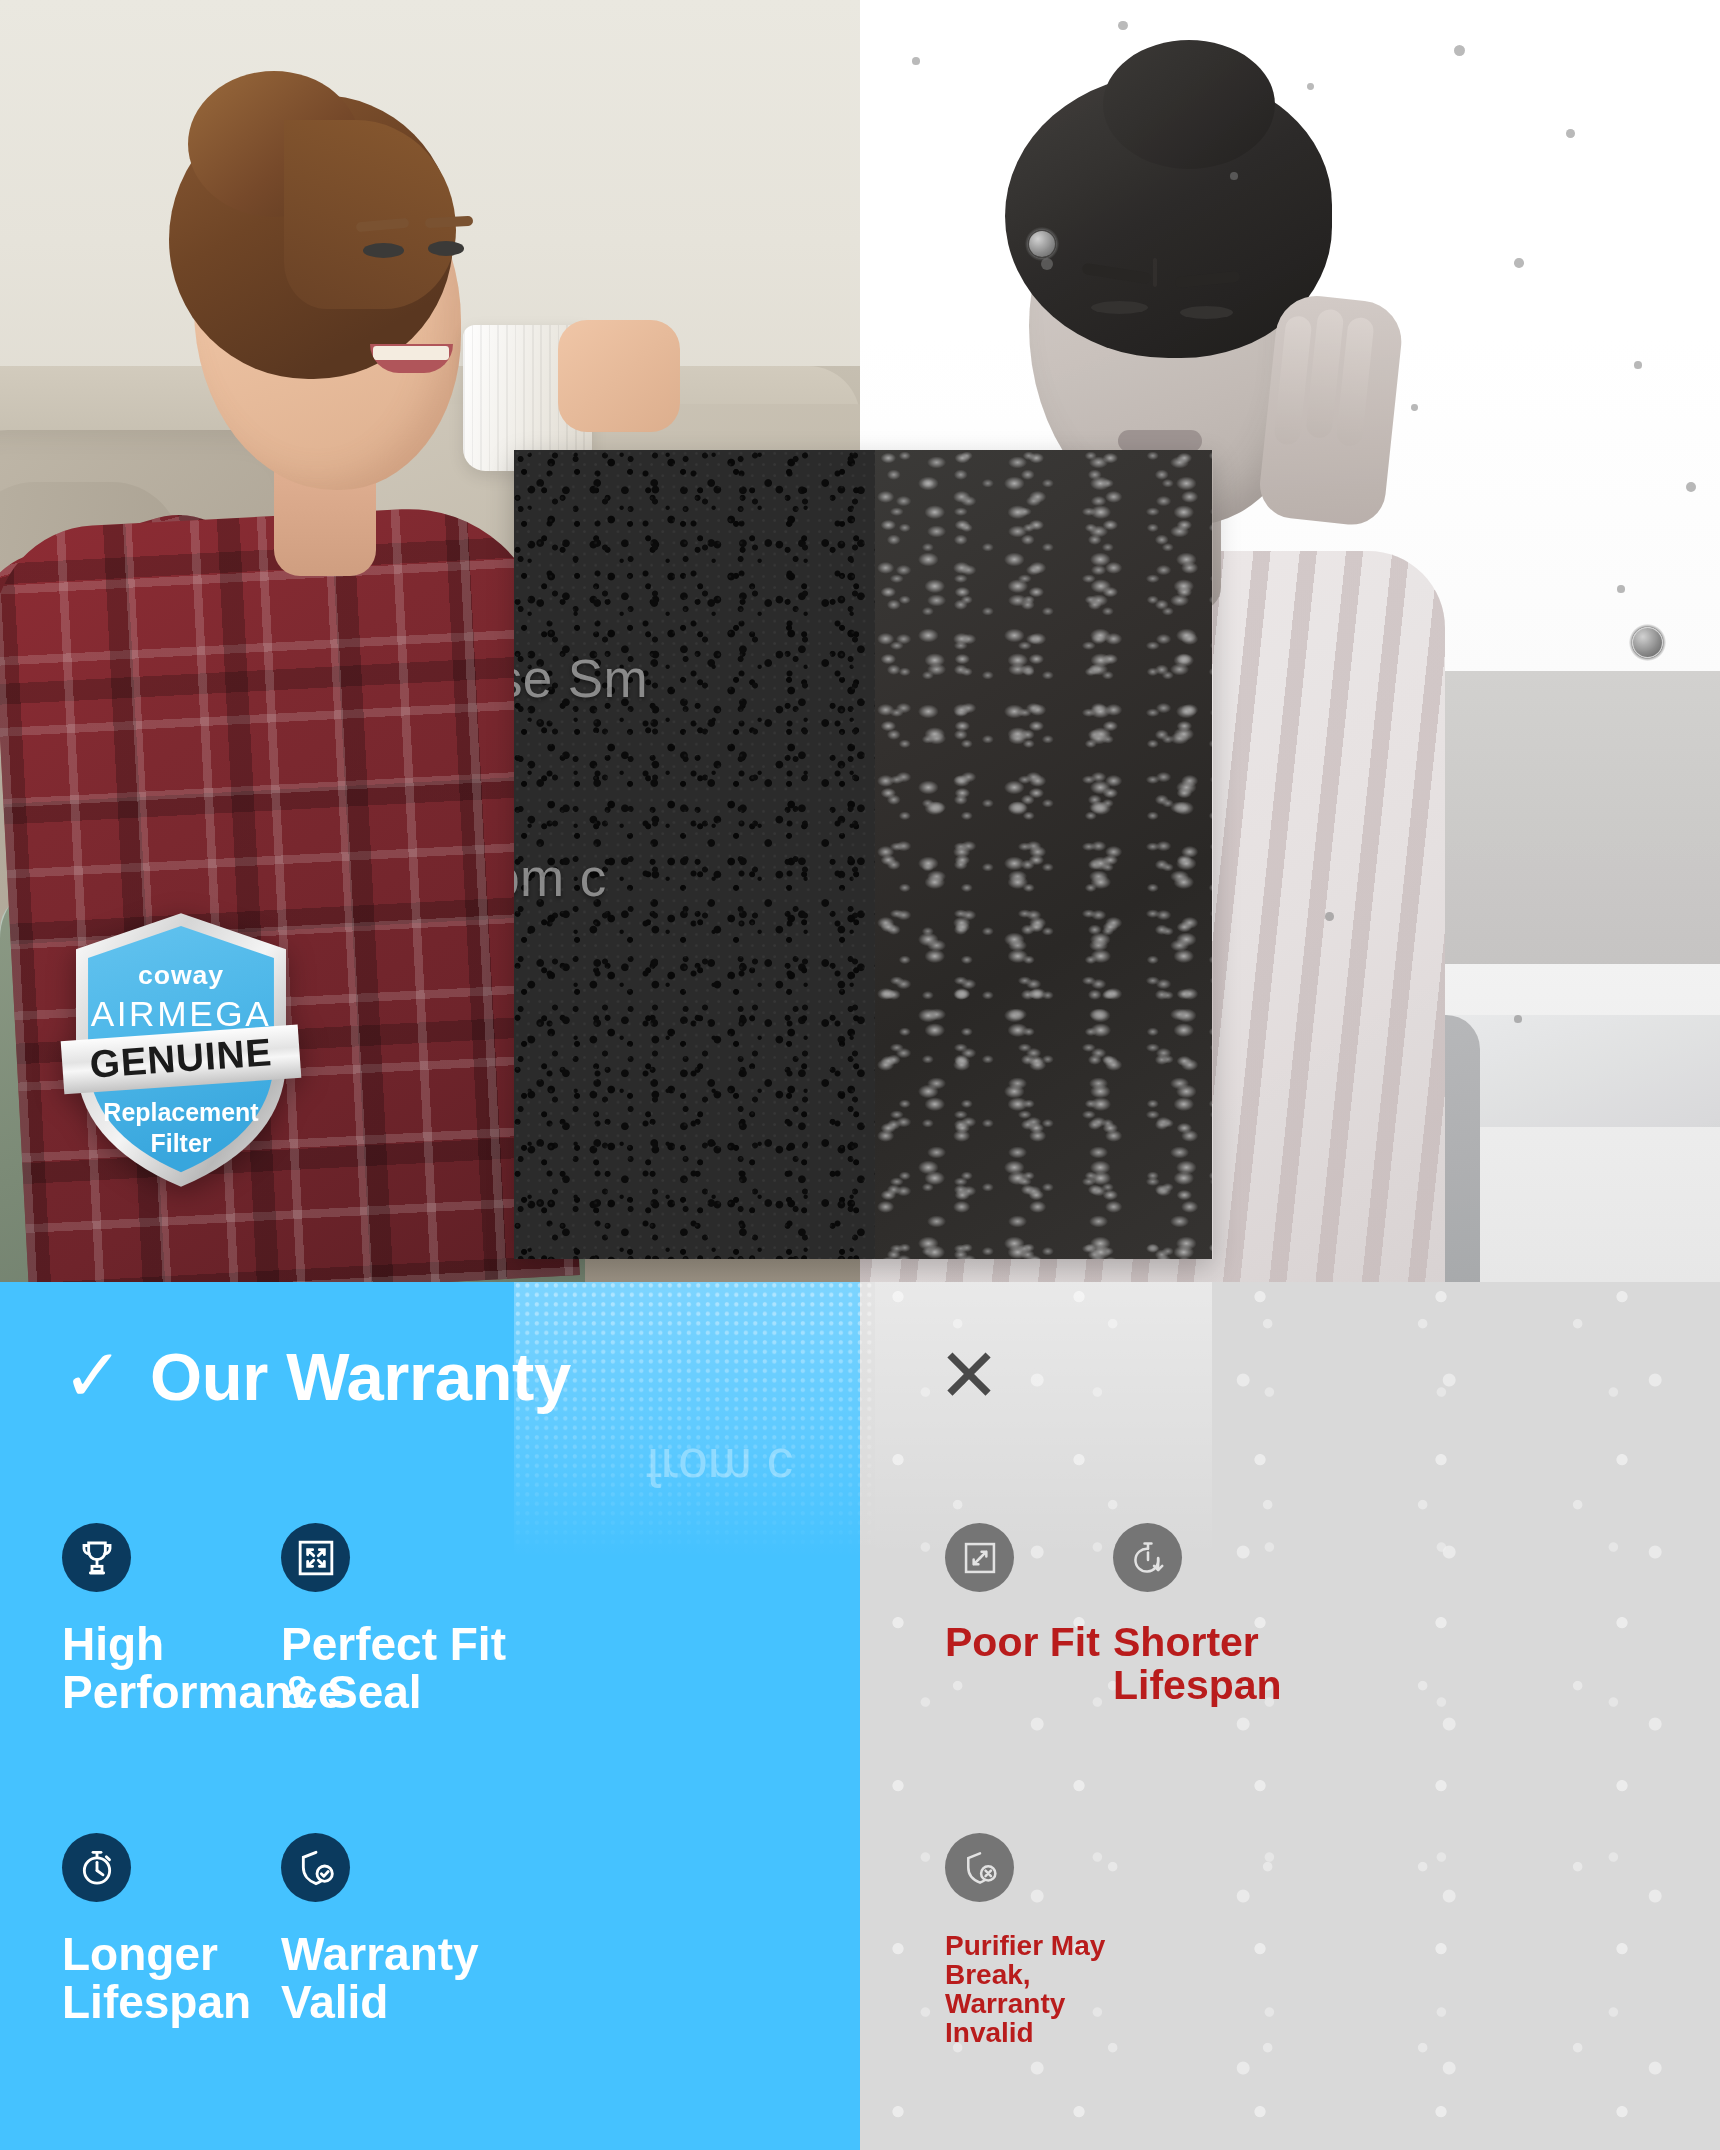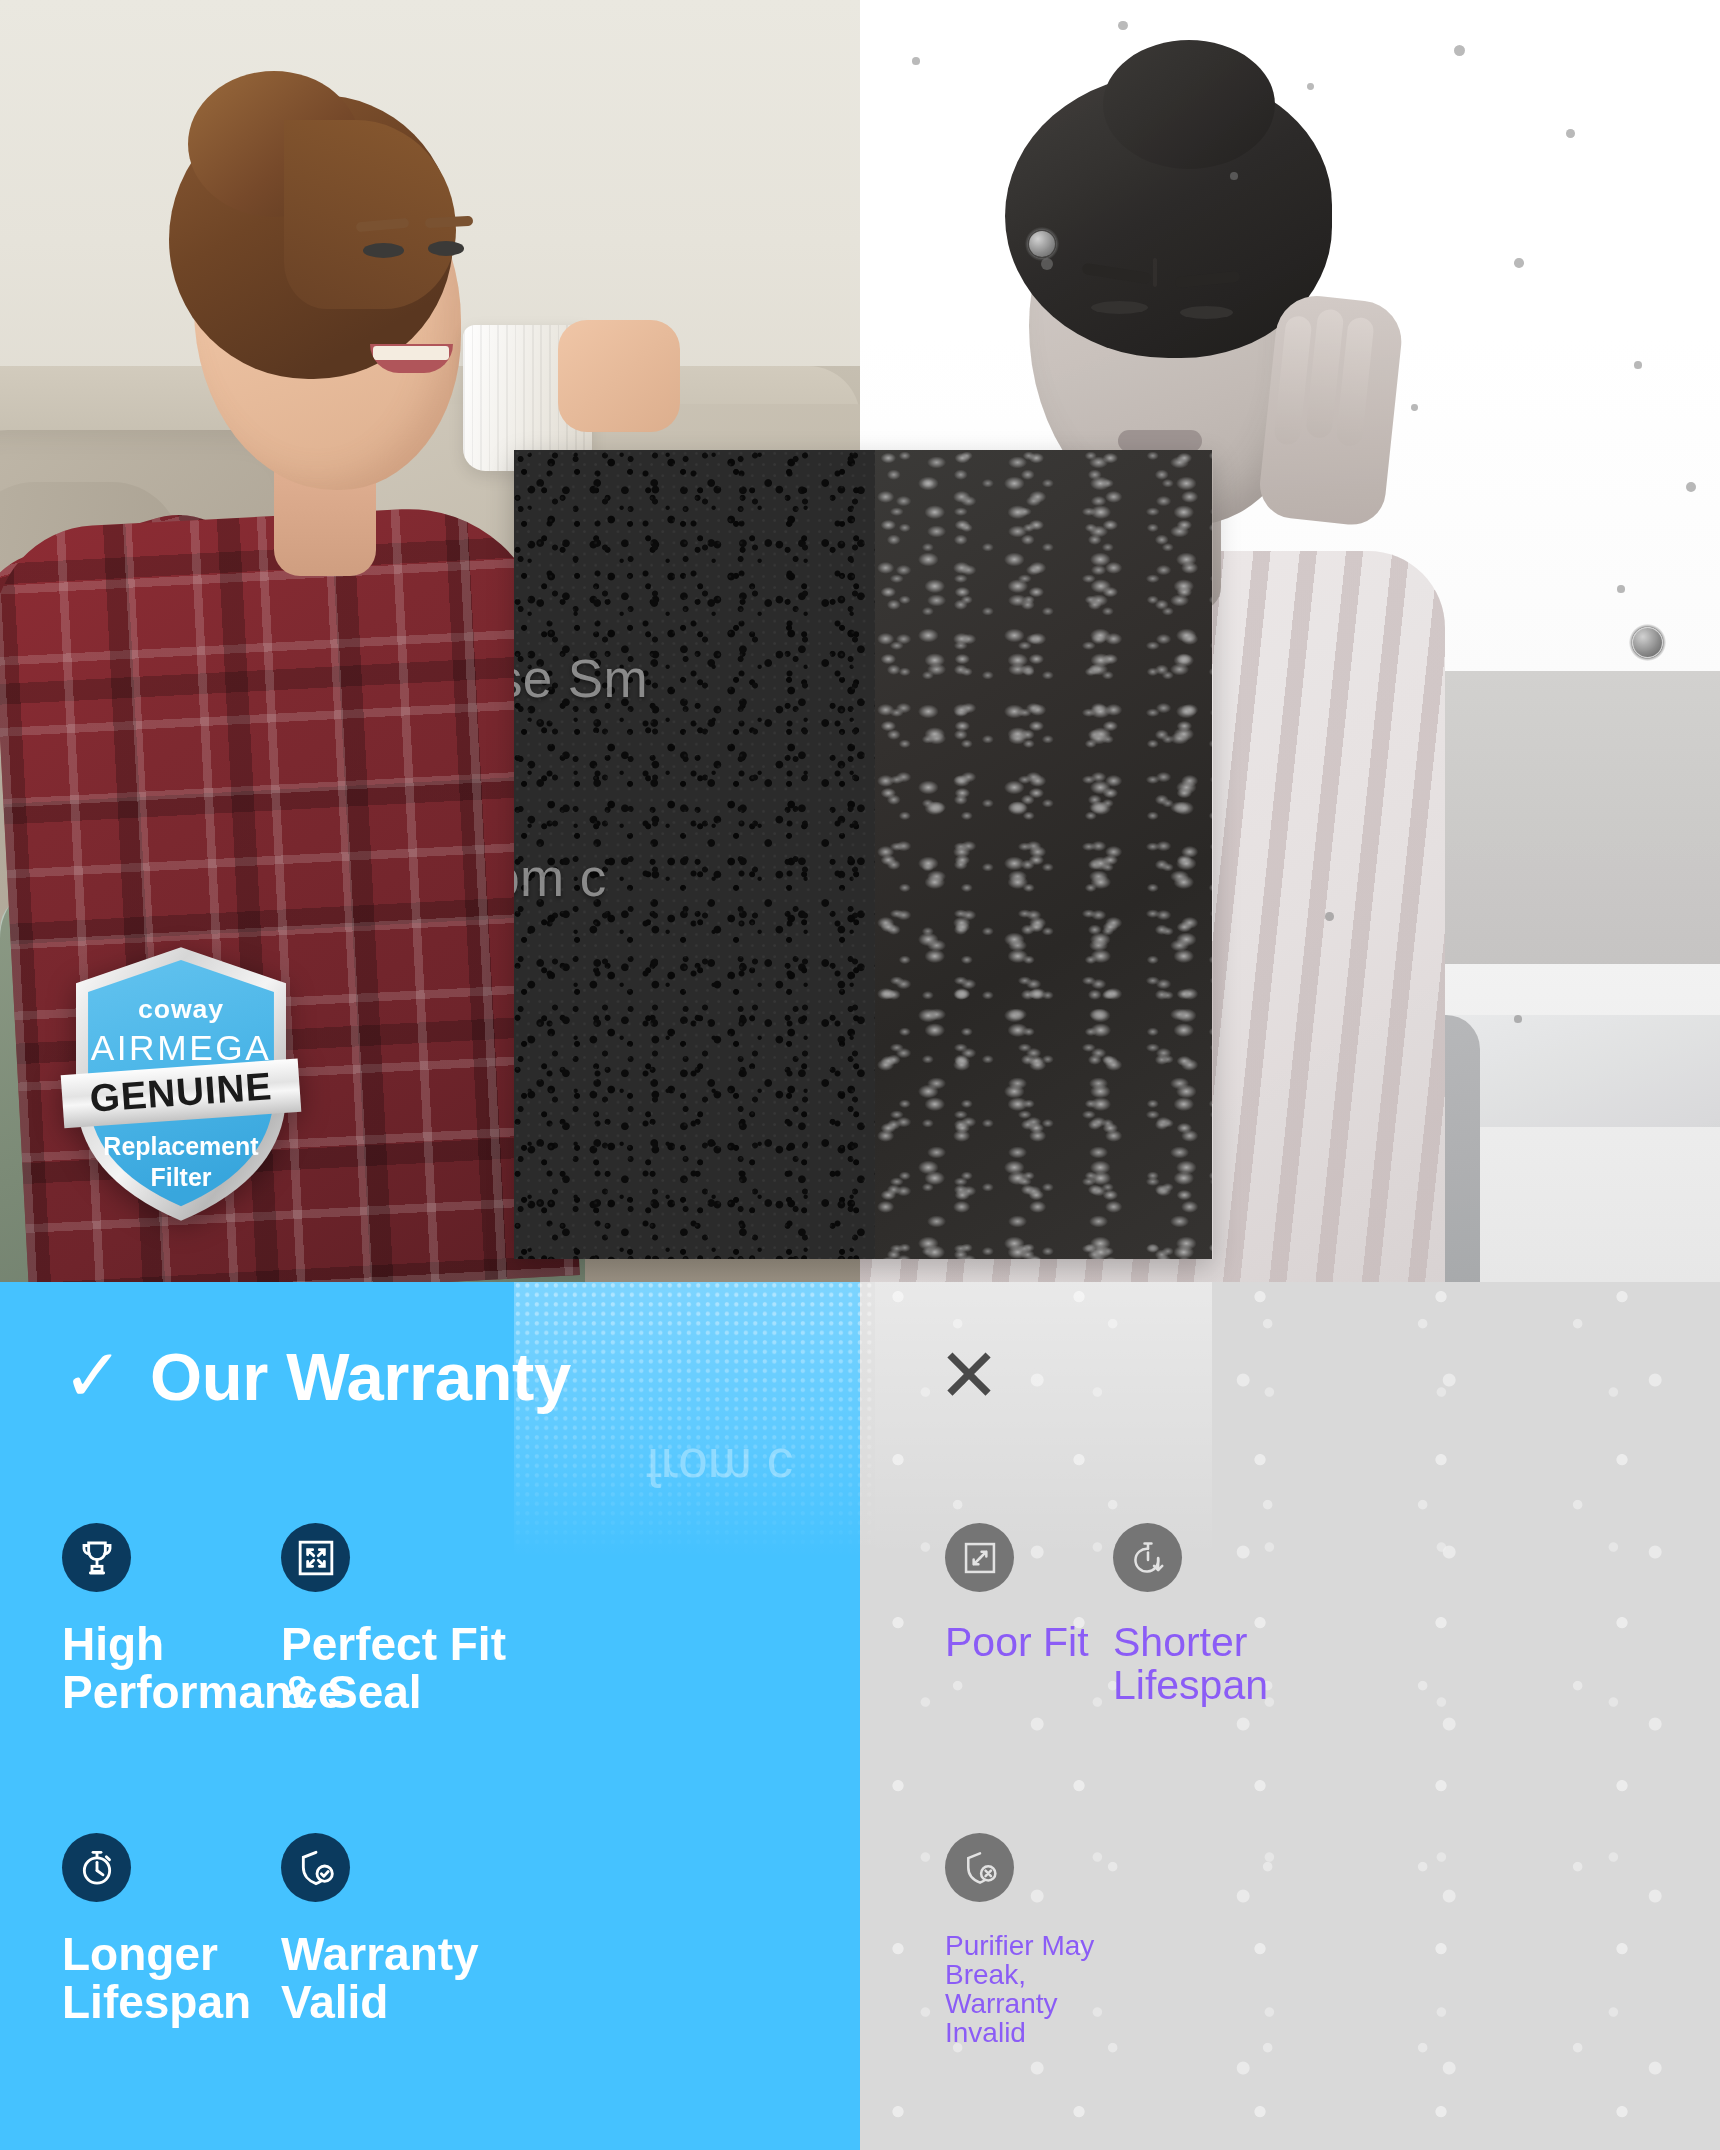--- a/index.html
+++ b/index.html
@@ -227,21 +227,21 @@
   .grid-right{left:945px;top:1523px;width:757px;
      grid-template-columns:168px 1fr;grid-template-rows:310px 310px;}
 
   .cell{position:relative;}
   .badge{width:69px;height:69px;border-radius:50%;display:flex;align-items:center;justify-content:center;}
   .badge.good{background:#0b3a5e;}
   .badge.bad{background:#757575;}
   .badge svg{display:block;}
   .c-label{margin-top:29px;font-weight:700;line-height:1.04;}
   .grid-left .c-label{color:#ffffff;font-size:46px;}
-  .grid-right .c-label{color:#8b5cf6;font-size:41px;font-weight:400;}
+  .grid-right .c-label{color:#b91c1c;font-size:41px;font-weight:700;}
   .grid-right .c-label.small{font-size:28px;}
 </style>
 </head>
 <body>
 
 <div id="page">
 
   <div class="photo-band">
 
     <div class="photo-left">
@@ -443,21 +443,21 @@
         <svg width="38" height="38" viewBox="0 0 24 24" fill="none" stroke="#e2e2e2" stroke-width="1.6">
           <path d="M12 2.8 4.6 5.7v6c0 4.5 3 7.9 7.4 9.5 1-.4 2-.9 2.9-1.5" stroke-linecap="round"></path>
           <circle cx="17.2" cy="15.4" r="4.5"></circle>
           <path d="m15.5 13.7 3.4 3.4M18.9 13.7l-3.4 3.4" stroke-linecap="round"></path>
         </svg>
       </div>
       <div class="c-label small">Purifier May Break,<br>Warranty Invalid</div>
     </div>
   </div>
 
-  <div style="position:absolute;left:69px;top:942px;width:224px;height:284px;">
+  <div style="position:absolute;left:69px;top:908px;width:224px;height:284px;">
     <svg viewBox="0 0 260 330" width="224" height="284" style="display:block;overflow:visible;filter:drop-shadow(0 6.9px 13.8px rgba(0,0,0,.35));">
       <defs>
         <linearGradient id="silver" x1="0" y1="0" x2="1" y2="1">
           <stop offset="0%" stop-color="#ffffff"></stop>
             <stop offset="28%" stop-color="#d6d6d6"></stop>
           <stop offset="52%" stop-color="#f4f4f4"></stop>
             <stop offset="78%" stop-color="#b9b9b9"></stop>
           <stop offset="100%" stop-color="#eaeaea"></stop>
         </linearGradient>
         <linearGradient id="blueface" x1="0" y1="0" x2="0.25" y2="1">

